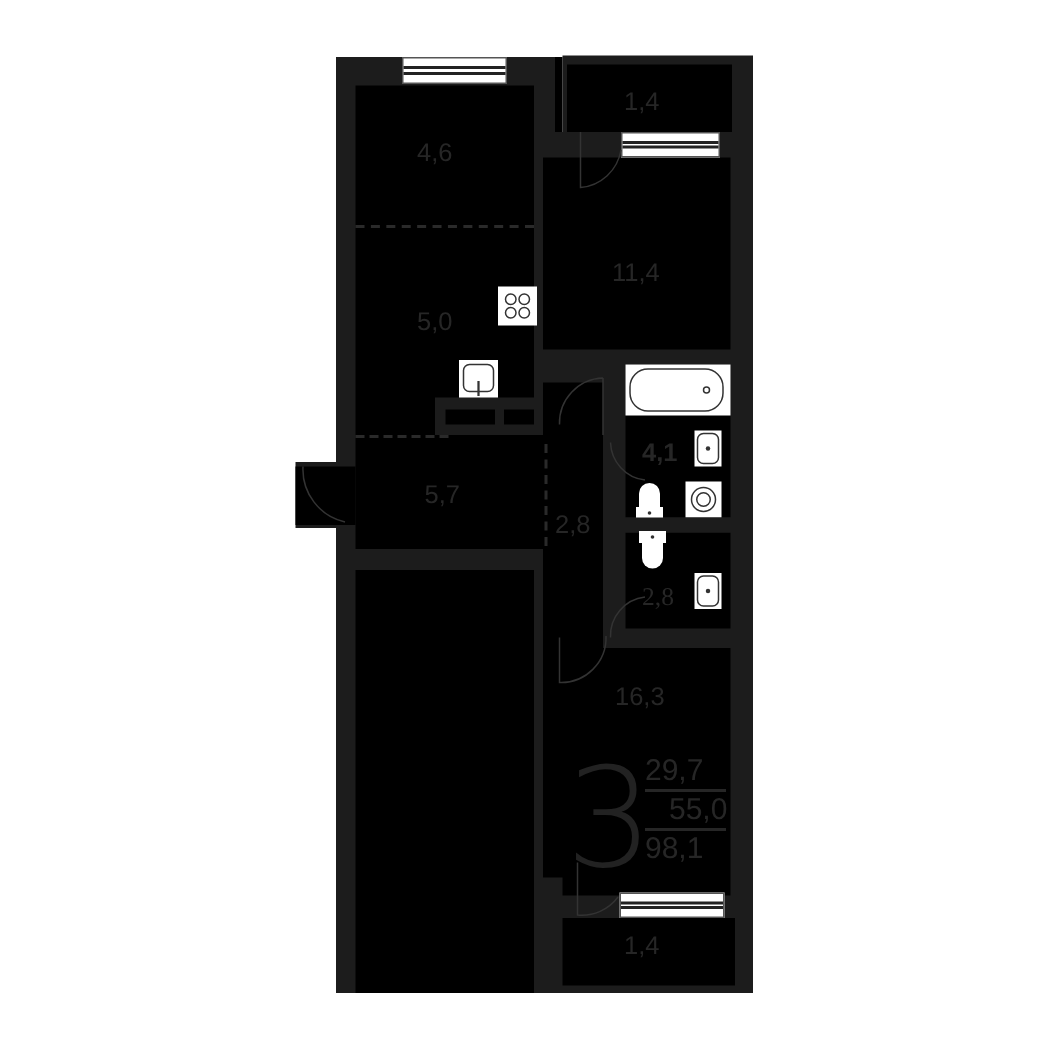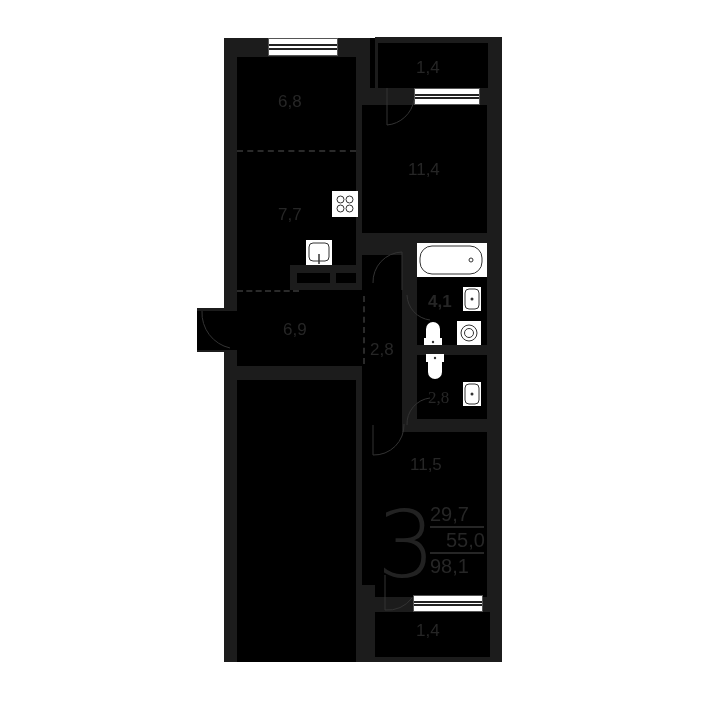--- a/index.html
+++ b/index.html
@@ -109,29 +109,29 @@
 <svg class="abs" style="left:0; top:0;" width="701" height="701" viewBox="0 0 701 701">
   <path d="M387,88 L387,125 A30,30 0 0 0 414,100" fill="none" stroke="#333" stroke-width="1"></path>
   <path d="M202,311 A36,36 0 0 0 230,348" fill="none" stroke="#333" stroke-width="1"></path>
   <path d="M402,252 L402,290 M402,252 A30,30 0 0 0 373,283" fill="none" stroke="#333" stroke-width="1"></path>
   <path d="M407,295 A26,26 0 0 0 430,320" fill="none" stroke="#333" stroke-width="1"></path>
   <path d="M407,425 A26,26 0 0 1 430,398" fill="none" stroke="#333" stroke-width="1"></path>
   <path d="M373,425 L373,455 A30,30 0 0 0 404,424" fill="none" stroke="#333" stroke-width="1"></path>
   <path d="M385,575 L385,610 A30,30 0 0 0 412,598" fill="none" stroke="#333" stroke-width="1"></path>
 </svg>
 
-<div class="label" style="left:278px; top:92px;">6,8</div>
-<div class="label" style="left:278px; top:205px;">7,7</div>
-<div class="label" style="left:283px; top:320px;">6,9</div>
+<div class="label" style="left:278px; top:92px;">4,6</div>
+<div class="label" style="left:278px; top:205px;">5,0</div>
+<div class="label" style="left:283px; top:320px;">5,7</div>
 <div class="label" style="left:370px; top:340px;">2,8</div>
 <div class="label" style="left:416px; top:58px;">1,4</div>
-<div class="label" style="left:408px; top:160px;">11,4</div>
+<div class="label" style="left:408px; top:172px;">11,4</div>
 <div class="label" style="left:428px; top:292px;font-weight:bold;">4,1</div>
 <div class="label" style="left:428px; top:388px;font-family:Liberation Serif, serif;">2,8</div>
-<div class="label" style="left:410px; top:455px;">11,5</div>
+<div class="label" style="left:410px; top:455px;">16,3</div>
 <div class="label" style="left:416px; top:621px;">1,4</div>
 
 <div class="big3" style="left:377px; top:500px;">3</div>
 <div class="area" style="left:430px; top:504px;">29,7</div>
 <div class="area-rule" style="left:430px; top:526px; width:54px;"></div>
 <div class="area" style="left:446px; top:530px;">55,0</div>
 <div class="area-rule" style="left:430px; top:552px; width:54px;"></div>
 <div class="area" style="left:430px; top:556px;">98,1</div>
 
 </body></html>

